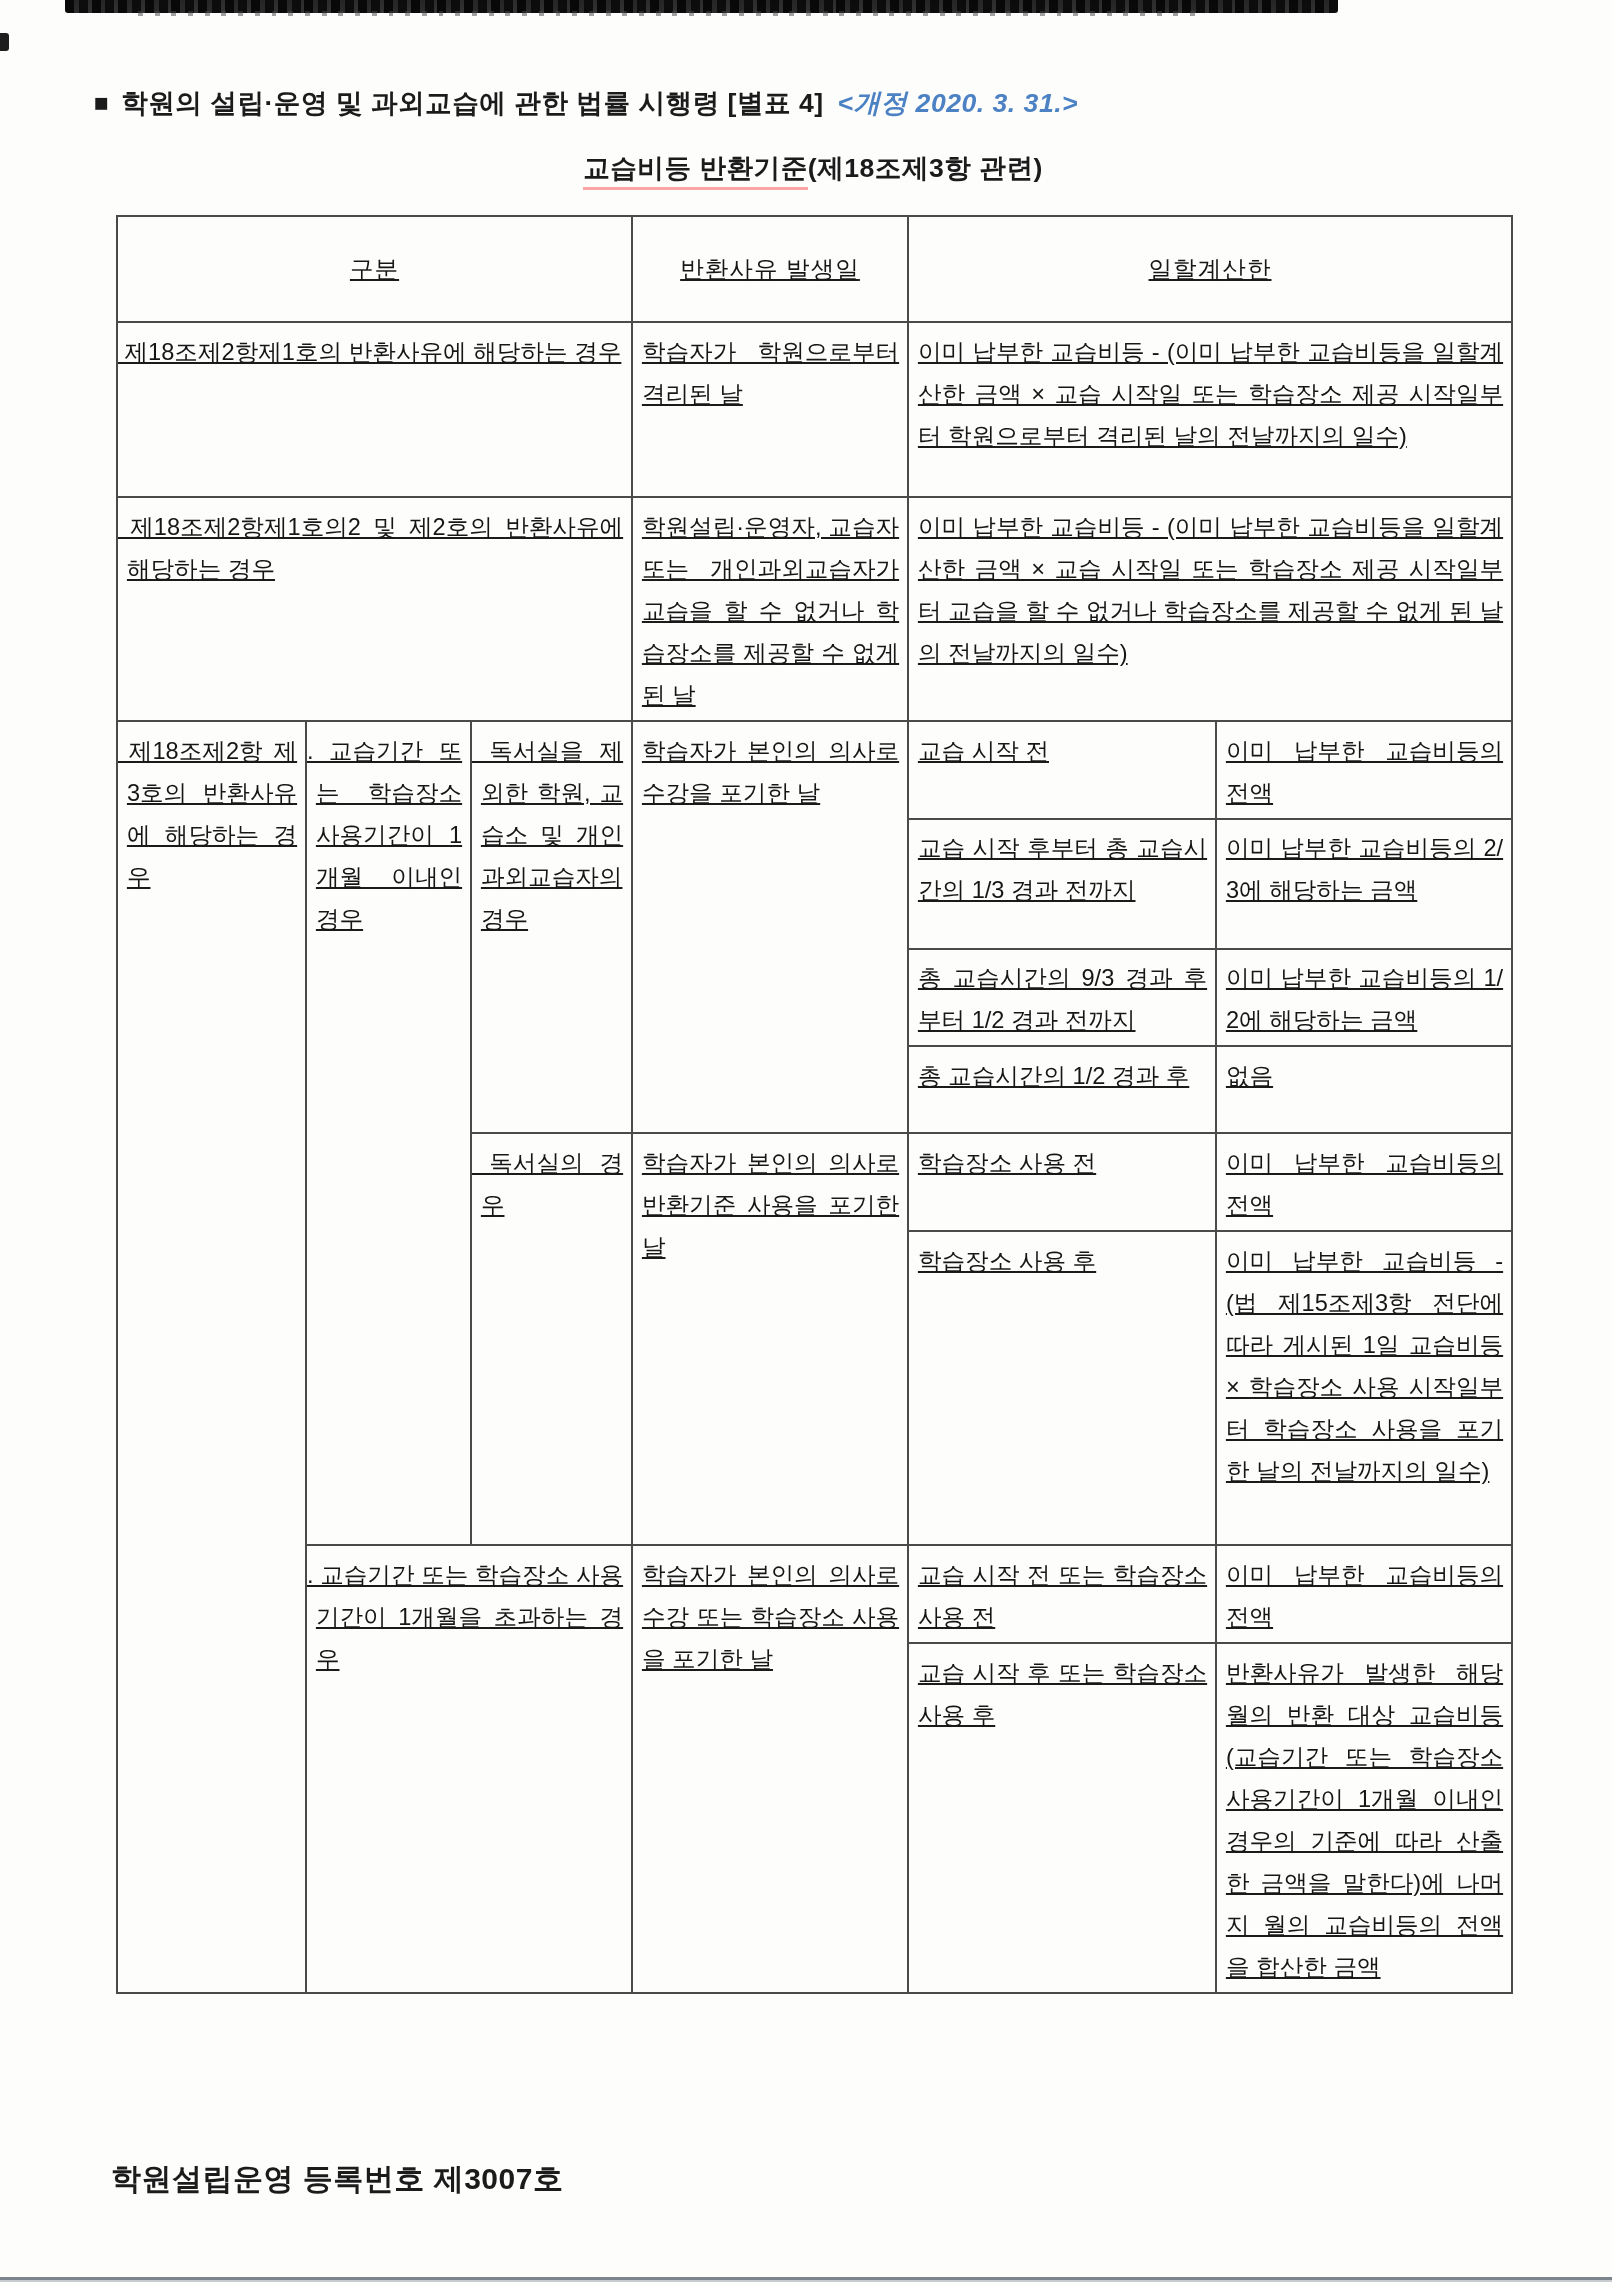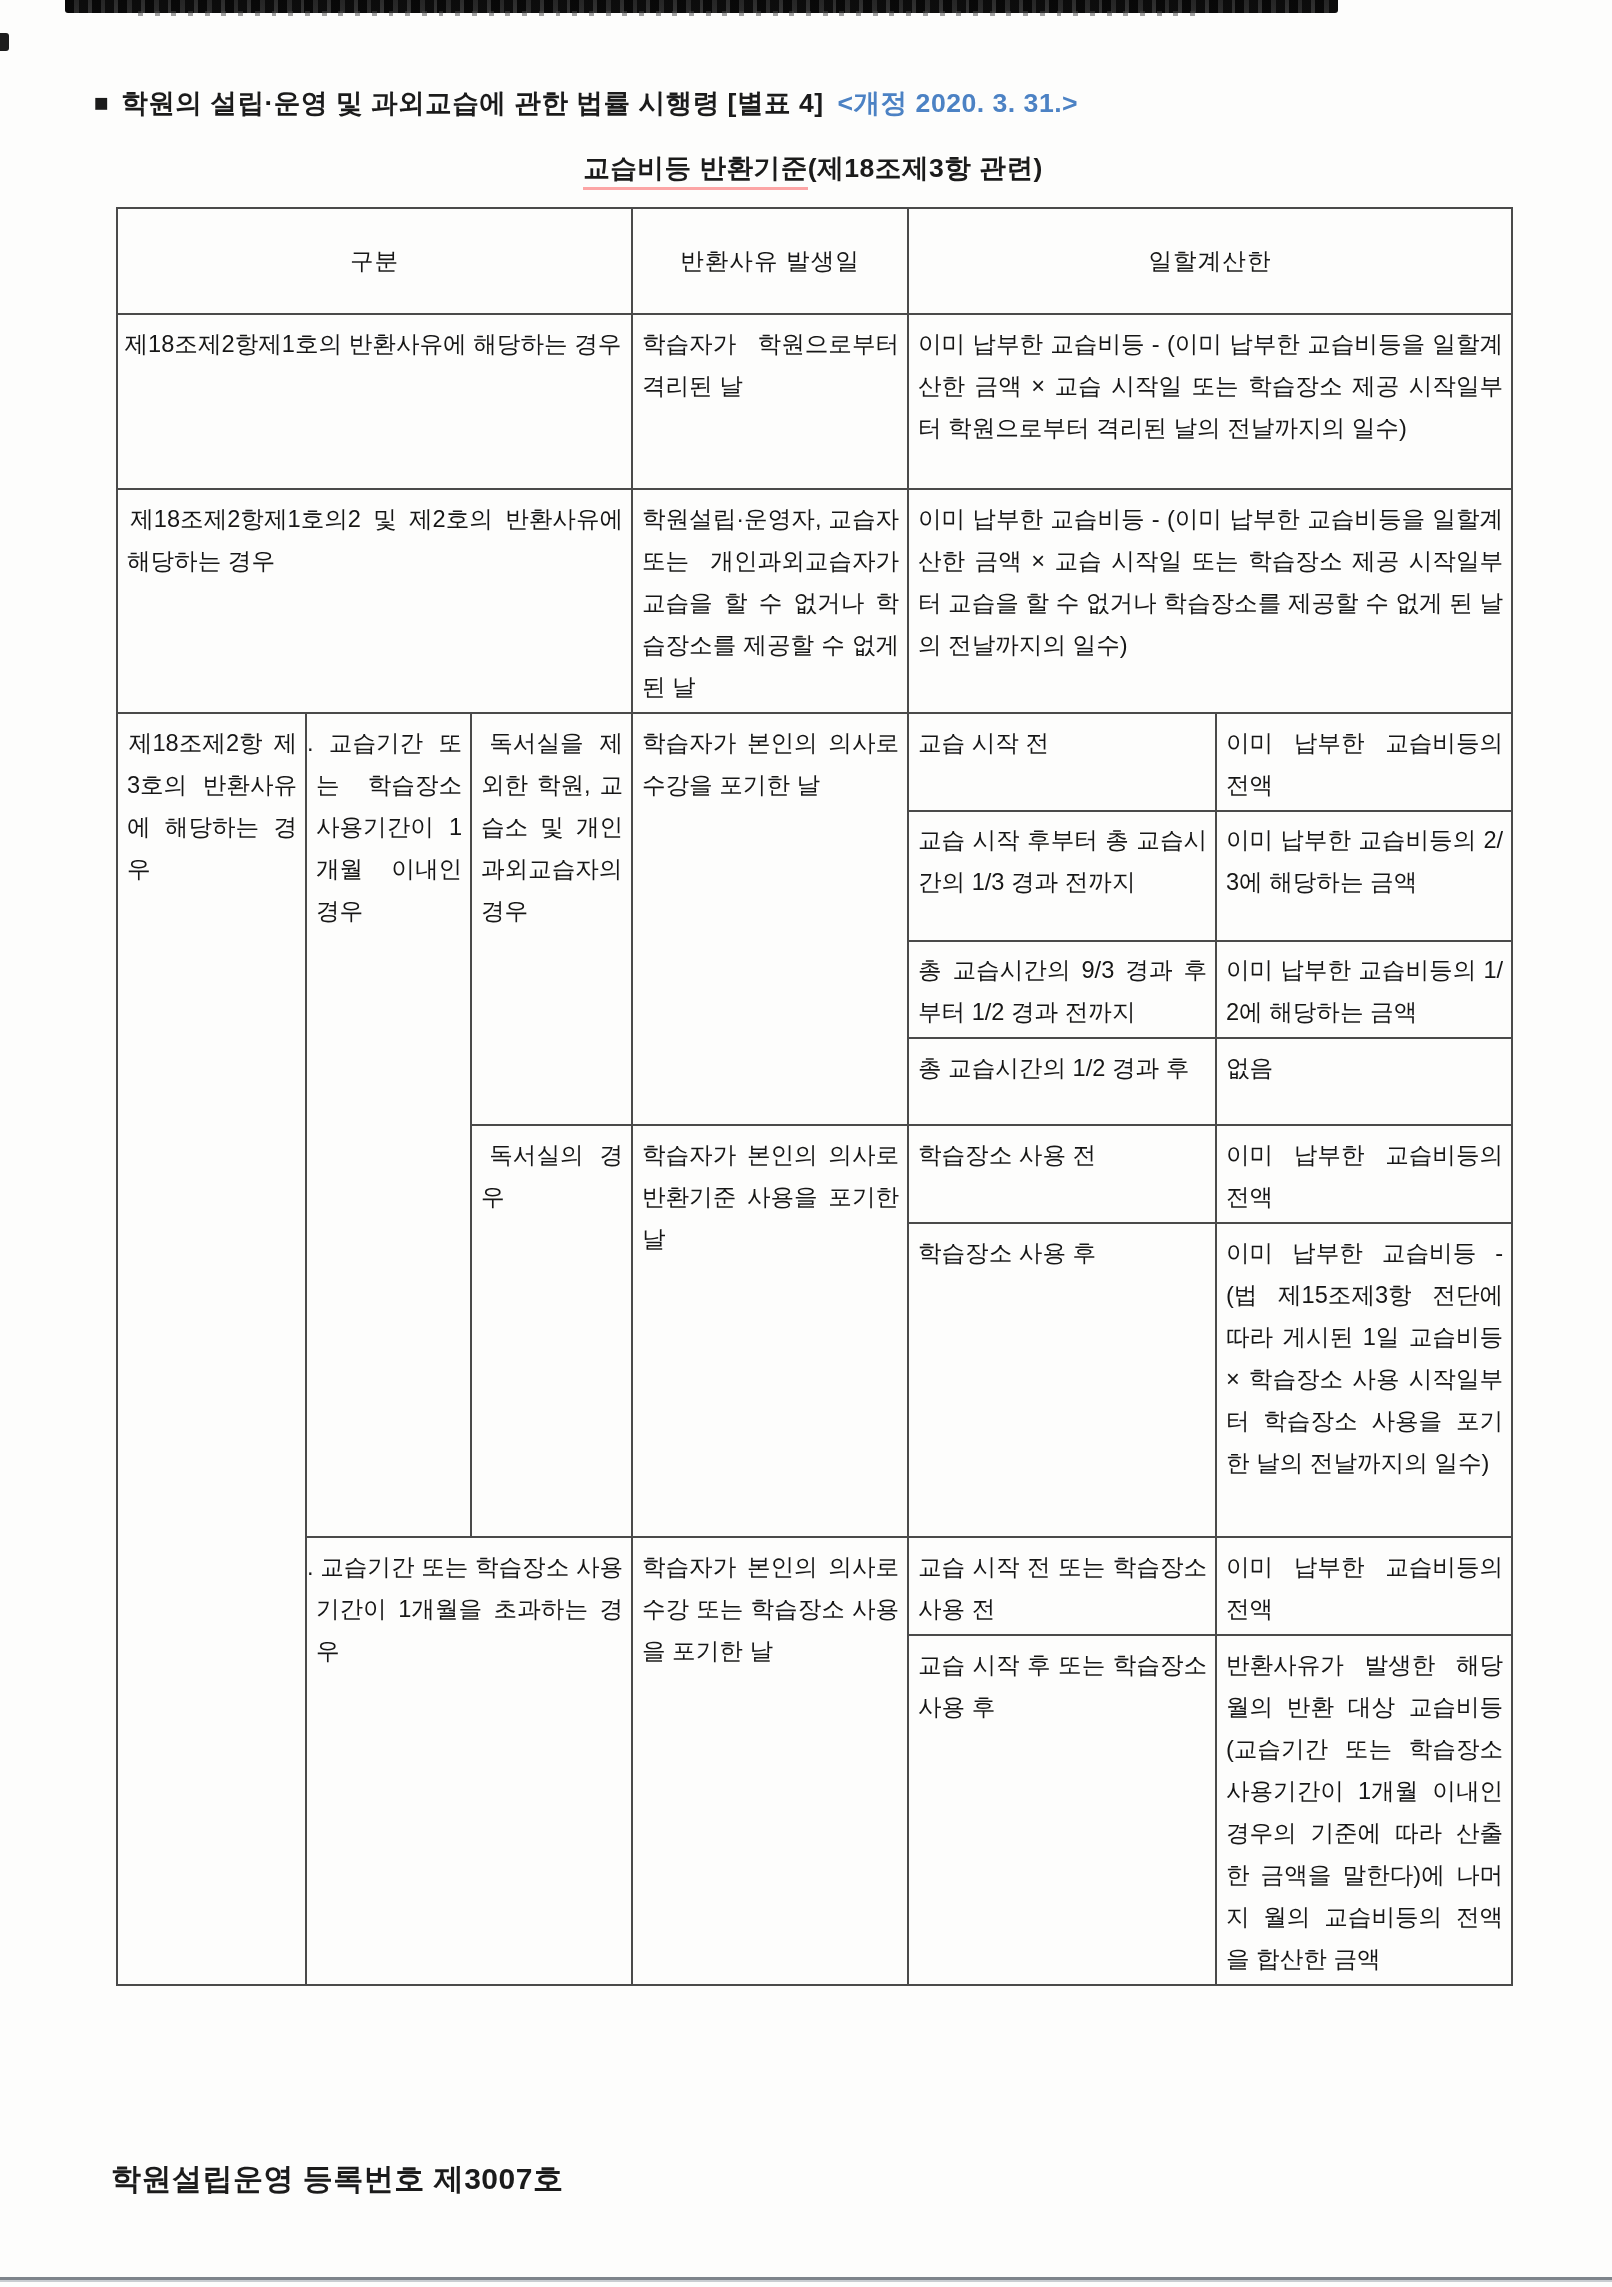--- a/index.html
+++ b/index.html
@@ -26,29 +26,29 @@
   .edge-dot{position:absolute;left:0;top:33px;width:8.9px;height:17.7px;background:#1d1d1d;border-radius:0 3px 3px 0;}
   .bottom-line{position:absolute;left:0;top:2277px;width:1613px;height:3px;background:#7e848b;}
   .bottom-line-soft{position:absolute;left:0;top:2280px;width:1613px;height:2px;background:#c9cdd1;}
 
   
   .doc-header{
     position:absolute;left:94px;top:85px;width:1438px;
     font-size:26.6px;font-weight:700;letter-spacing:0.5px;white-space:nowrap;
   }
   .doc-header .bullet{font-size:24.6px;margin-right:11.8px;vertical-align:1px;}
-  .doc-header .rev{color:#4c82c4;margin-left:13.8px;font-weight:700;}
+  .doc-header .rev{color:#4c82c4;margin-left:13.8px;font-weight:700;font-style:italic;}
   .doc-title{
     position:absolute;left:116px;top:150px;width:1394px;
     text-align:center;font-size:26.6px;font-weight:700;letter-spacing:0.5px;
   }
   .doc-title .u{border-bottom:3px solid #fca5a5;padding-bottom:3.9px;}
 
   
-  .tbl-wrap{position:absolute;left:116px;top:207px;}
+  .tbl-wrap{position:absolute;left:116px;top:215px;text-decoration:underline;}
   table.refund{
     border-collapse:collapse;table-layout:fixed;width:1394px;
     font-size:23.6px;line-height:42px;color:#161616;
   }
   table.refund td,table.refund th{
     border:2px solid #4a4a4a;
     vertical-align:top;
     padding:7.9px 7.9px 3.9px 8.9px;
     text-align:justify;
     word-break:break-all;

